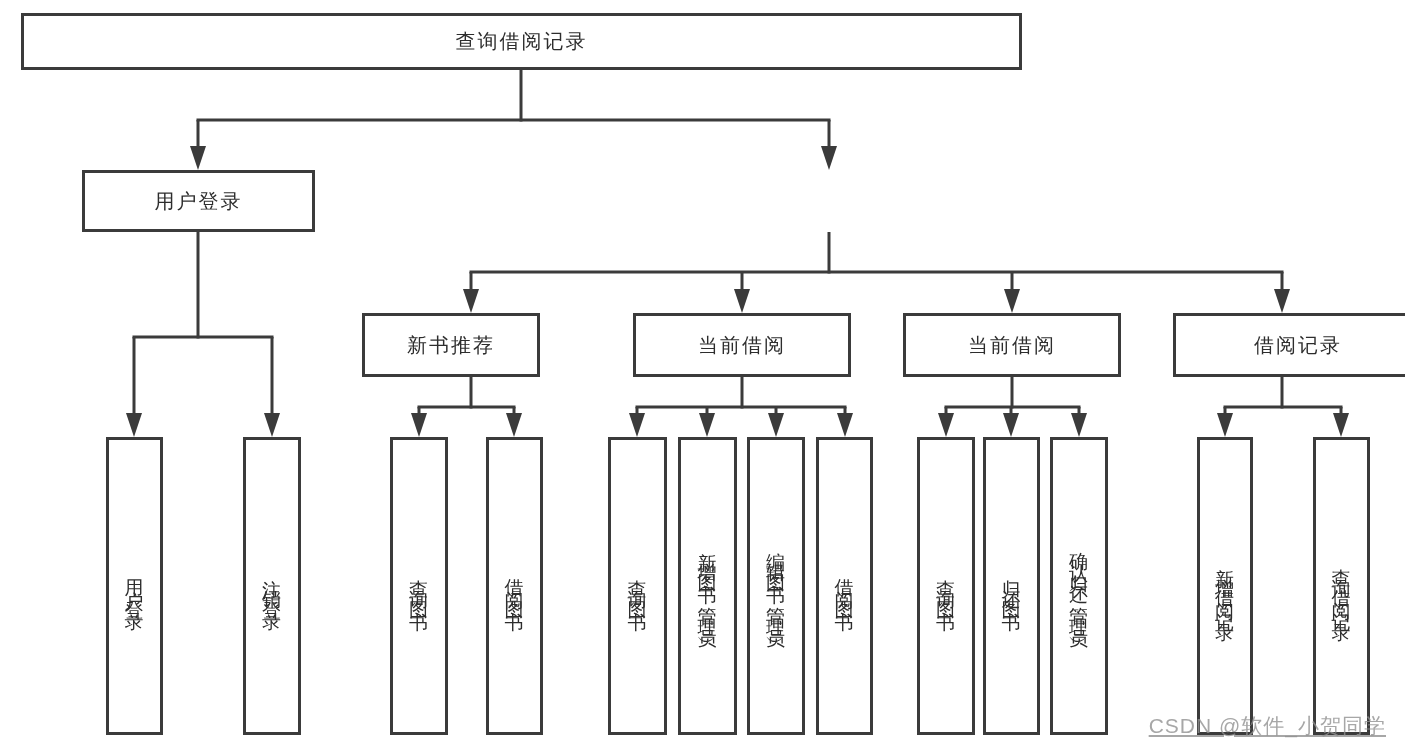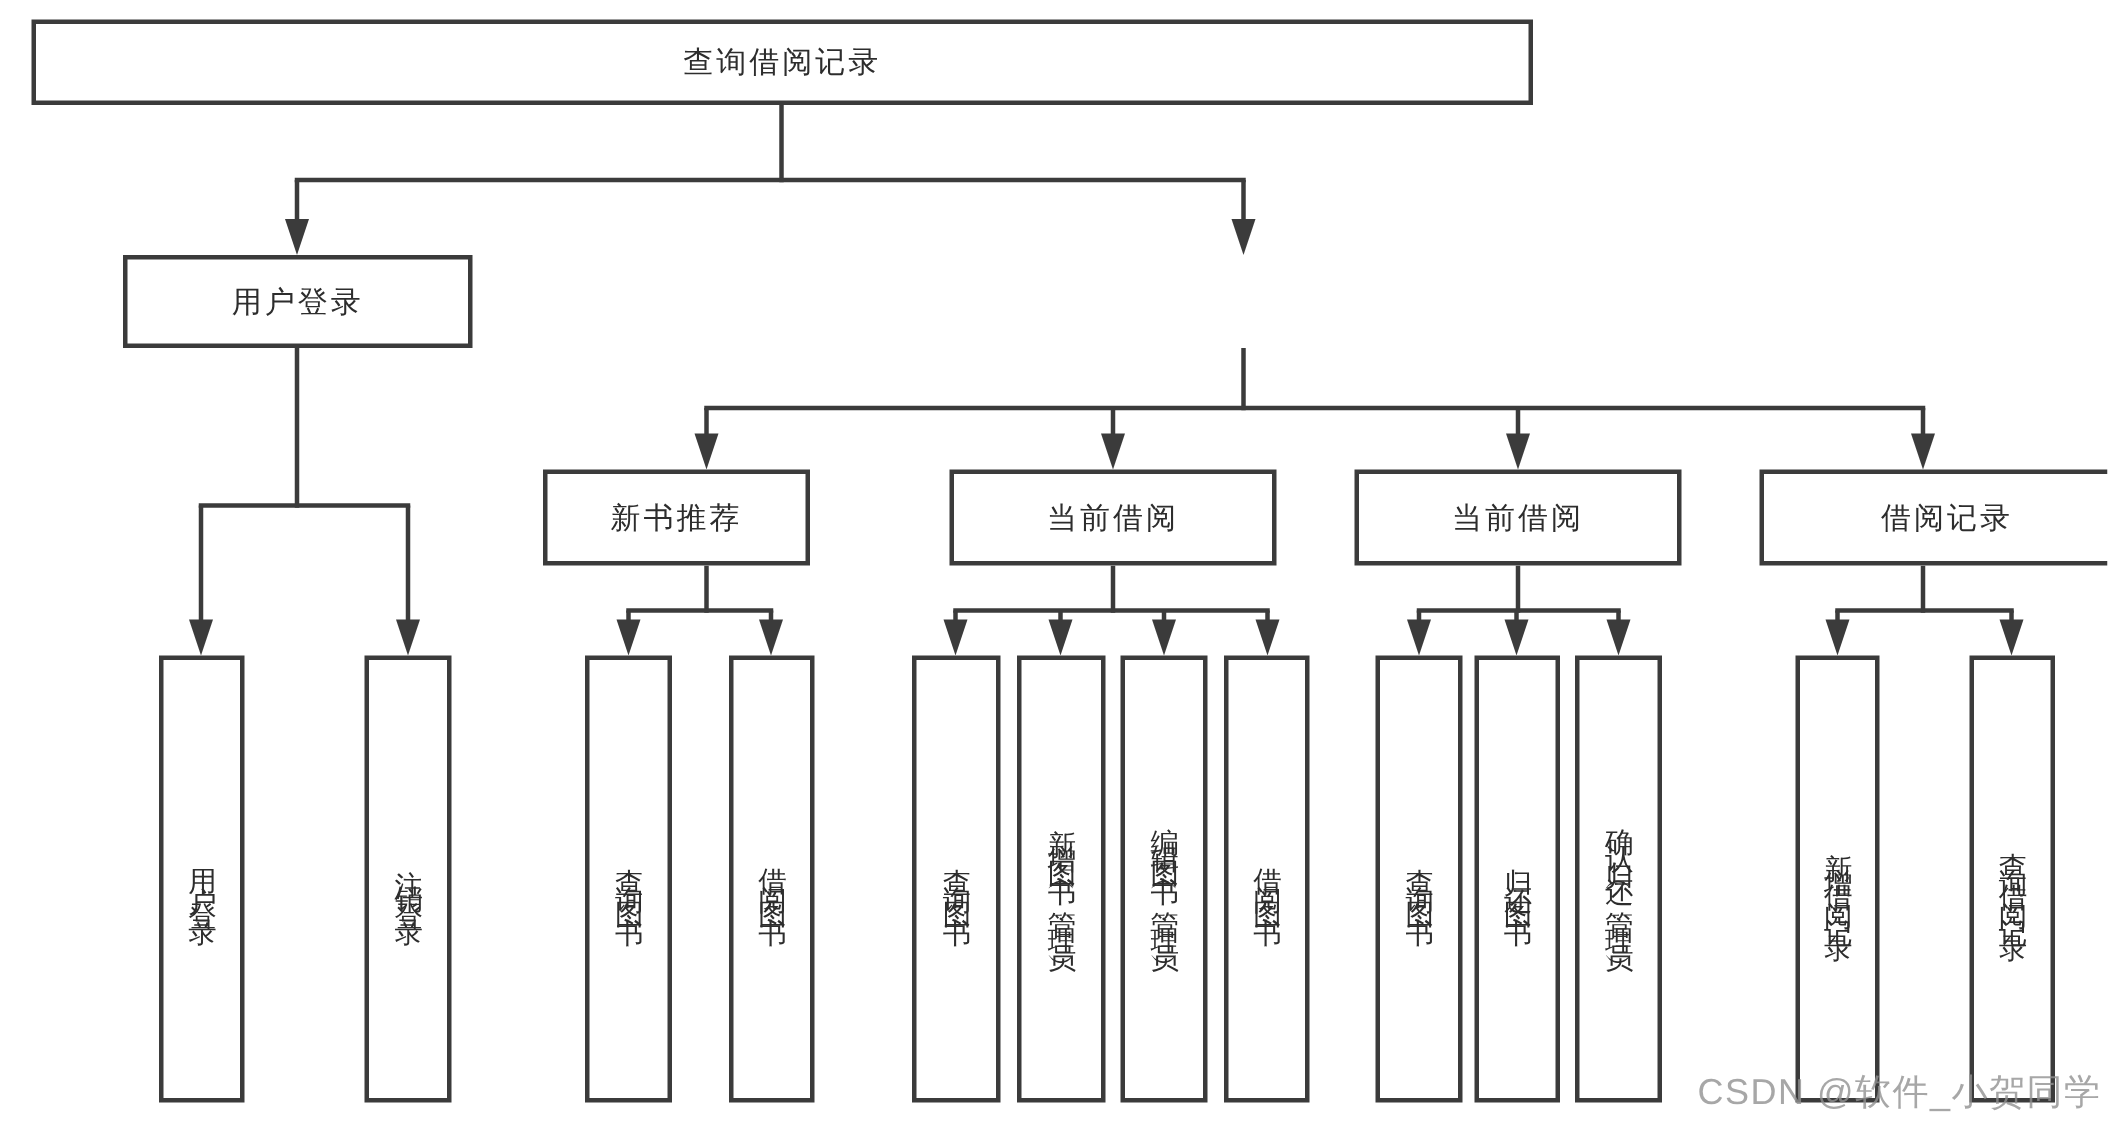--- a/index.html
+++ b/index.html
@@ -23,26 +23,27 @@
   .h .lbl { font-size:20px; letter-spacing:2px; white-space:nowrap; }
   .v .lbl {
     writing-mode:vertical-rl;
     font-size:19px;
     line-height:1;
     letter-spacing:11px;
     white-space:nowrap;
   }
   .watermark {
     position:absolute;
-    right:4px; top:712px;
-    font-size:24px;
+    right:19px; top:712px;
+    font-size:21px;
     letter-spacing:1px;
     color:rgba(145,145,145,0.8);
     z-index:5;
     white-space:nowrap;
+    text-decoration:underline;
   }
 </style>
 </head>
 <body>
 
 <div class="canvas">
 
   <svg class="wires" width="1405" height="747" viewBox="0 0 1405 747" stroke="#3b3b3b" stroke-width="3" fill="#3b3b3b">
 
     <line x1="521" y1="70" x2="521" y2="121.5"></line>

